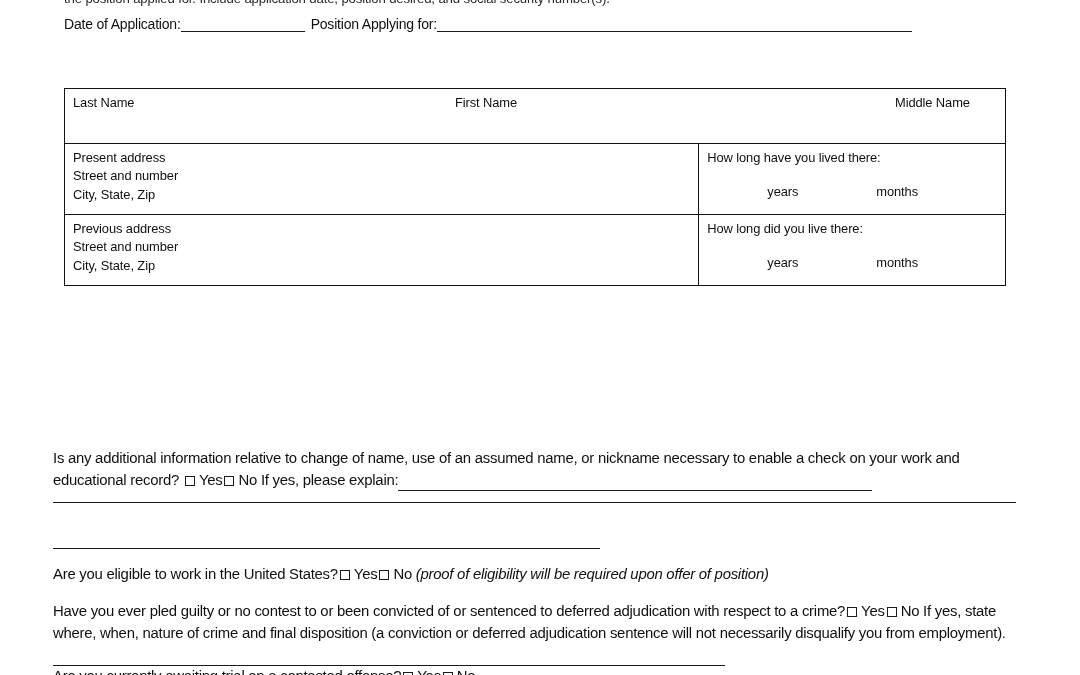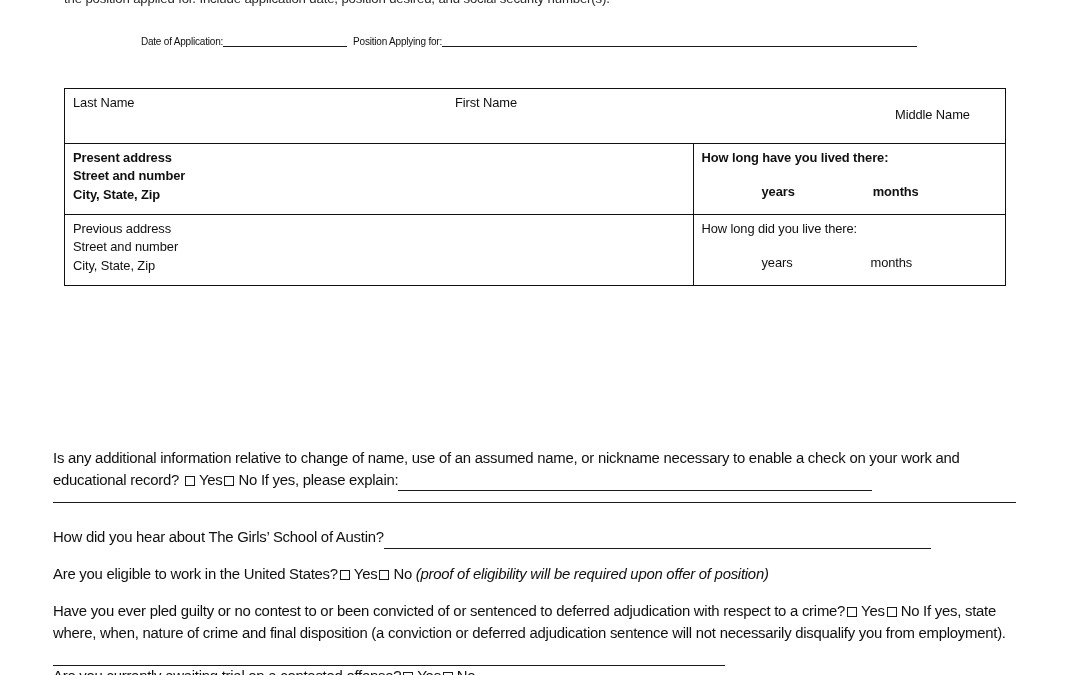--- a/index.html
+++ b/index.html
@@ -24,26 +24,25 @@
     letter-spacing: -0.15px;
     color: #2a2a2a;
     white-space: nowrap;
     overflow: hidden;
   }
 
   
   .daterow {
     position: absolute;
     left: 64px;
-    top: 35px;
+    top: 16px;
     width: 930px;
-    font-size: 10px;
+    font-size: 14px;
     letter-spacing: -0.2px;
     white-space: nowrap;
-    text-align: center;
   }
   .daterow .lbl { letter-spacing: -0.2px; }
   .rule {
     display: inline-block;
     border-bottom: 1.3px solid #1a1a1a;
     vertical-align: bottom;
     height: 12px;
   }
   .rule-date { width: 124px; margin-right: 6px; }
   .rule-pos  { width: 475px; }
@@ -59,29 +58,29 @@
   }
   .form-table td {
     border: 1.4px solid #111;
     vertical-align: top;
     padding: 5px 8px 10px 8px;
     font-size: 12.9px;
     line-height: 1.42;
     letter-spacing: -0.1px;
   }
   .r-name td   { height: 55px; }
-  .r-addr td   { height: 64px; font-weight: bold; }
+  .r-addr td   { height: 64px; }
   .r-addr2 td  { height: 70px; }
   .r-phone td  { height: 55px; }
   .r-email td  { height: 45px; }
   .r-avail td  { height: 51px; }
 
   .namecell { position: relative; }
   .name-first  { position: absolute; left: 390px; top: 5px; }
-  .name-middle { position: absolute; left: 830px; top: 17px; }
+  .name-middle { position: absolute; left: 830px; top: 5px; }
 
   .ym {
     margin-top: 16px;
     padding-left: 60px;
     white-space: nowrap;
   }
   .ym .months { padding-left: 78px; }
 
   .agecell { position: relative; }
   .agerow {
@@ -196,21 +195,21 @@
 <div class="body-block" id="q-name">
   <span>Is any additional information relative to change of name, use of an assumed name, or nickname necessary to enable a check on your work and educational record?</span>
   <span class="nowrap">
     <span class="cb-thin"></span><span>Yes</span><span class="cb-thin"></span><span>No</span>
   </span>
   <span>If yes, please explain:</span><span class="rule-inline rule-explain"></span>
   <span class="rule-inline rule-full"></span>
 </div>
 
 <div class="body-block" id="q-hear">
-  <span>How did you hear about The Girls’ School of Austin?</span><span class="rule-inline rule-hear"></span>
+  <span class="rule-inline rule-hear"></span>
 </div>
 
 <div class="body-block" id="q-eligible">
   <span>Are you eligible to work in the United States?</span><span class="cb-thin"></span><span>Yes</span><span class="cb-thin"></span><span>No</span>
   <span class="ital">(proof of eligibility will be required upon offer of position)</span>
 </div>
 
 <div class="body-block" id="q-crime">
   <span>Have you ever pled guilty or no contest to or been convicted of or sentenced to deferred adjudication with respect to a crime?</span><span class="cb-thin"></span><span>Yes</span><span class="cb-thin"></span><span>No</span>
   <span>If yes, state where, when, nature of crime and final disposition (a conviction or deferred adjudication sentence will not necessarily disqualify you from employment).</span><span class="rule-inline rule-employ"></span>

